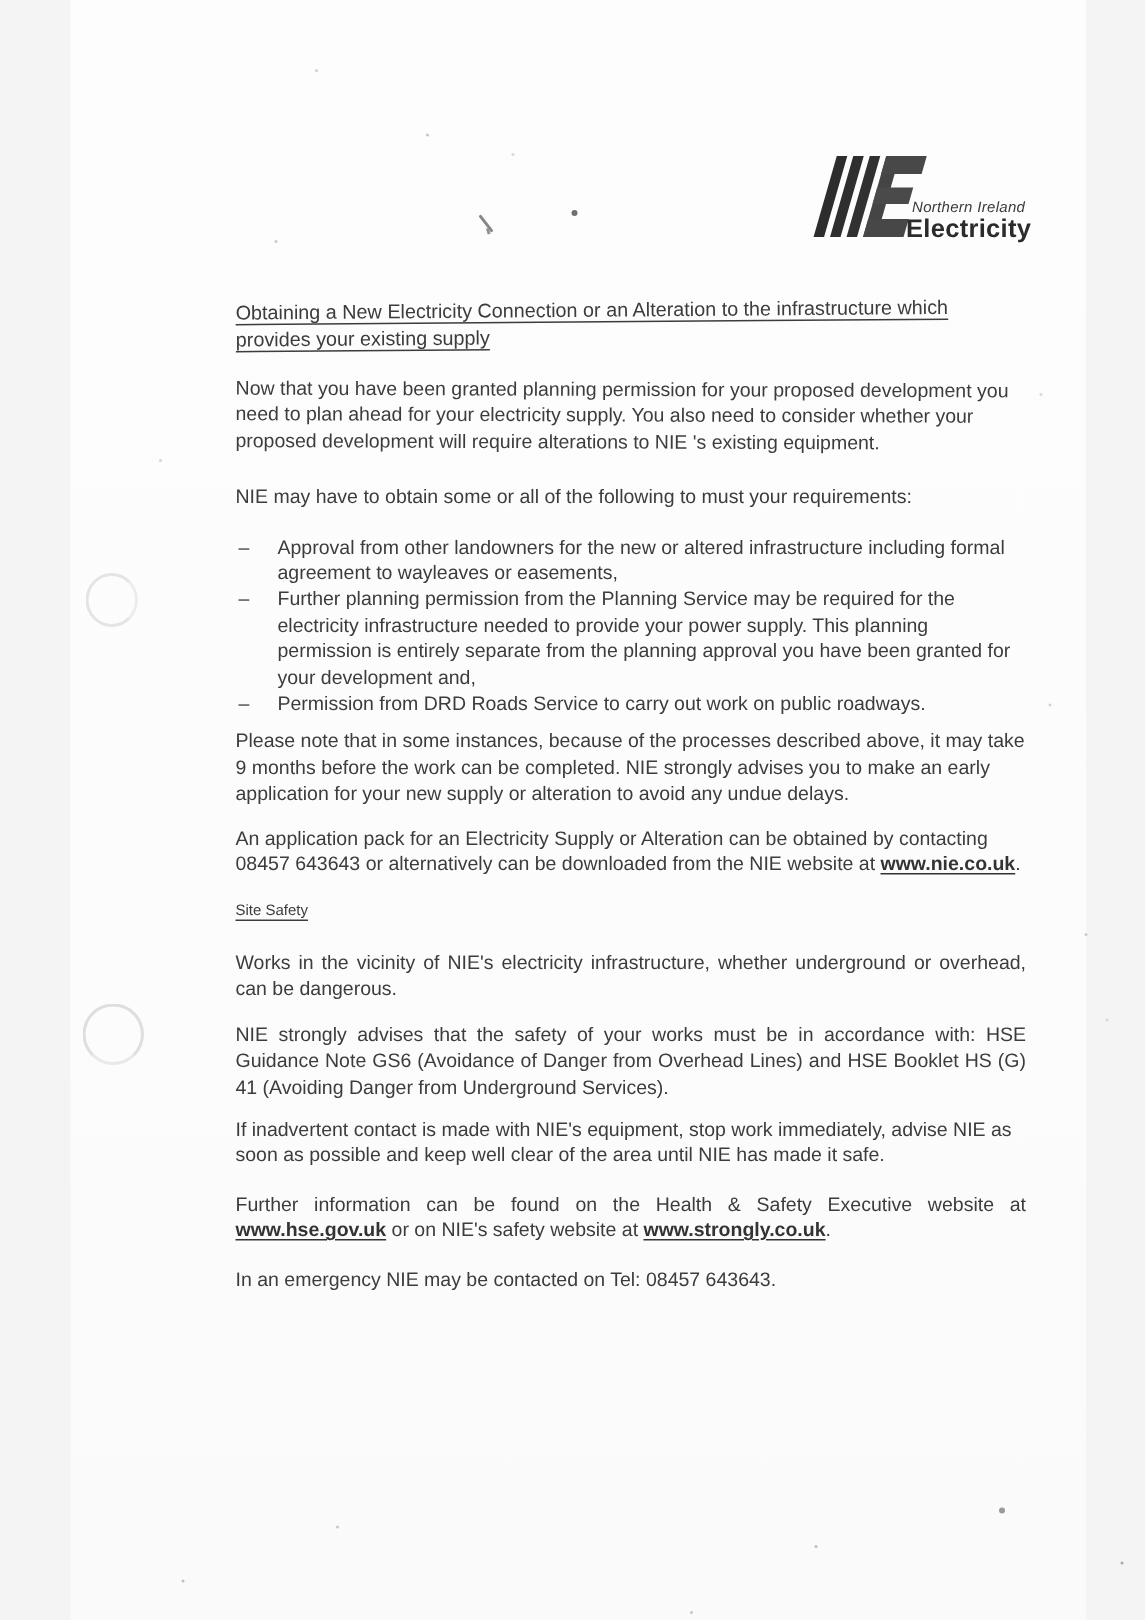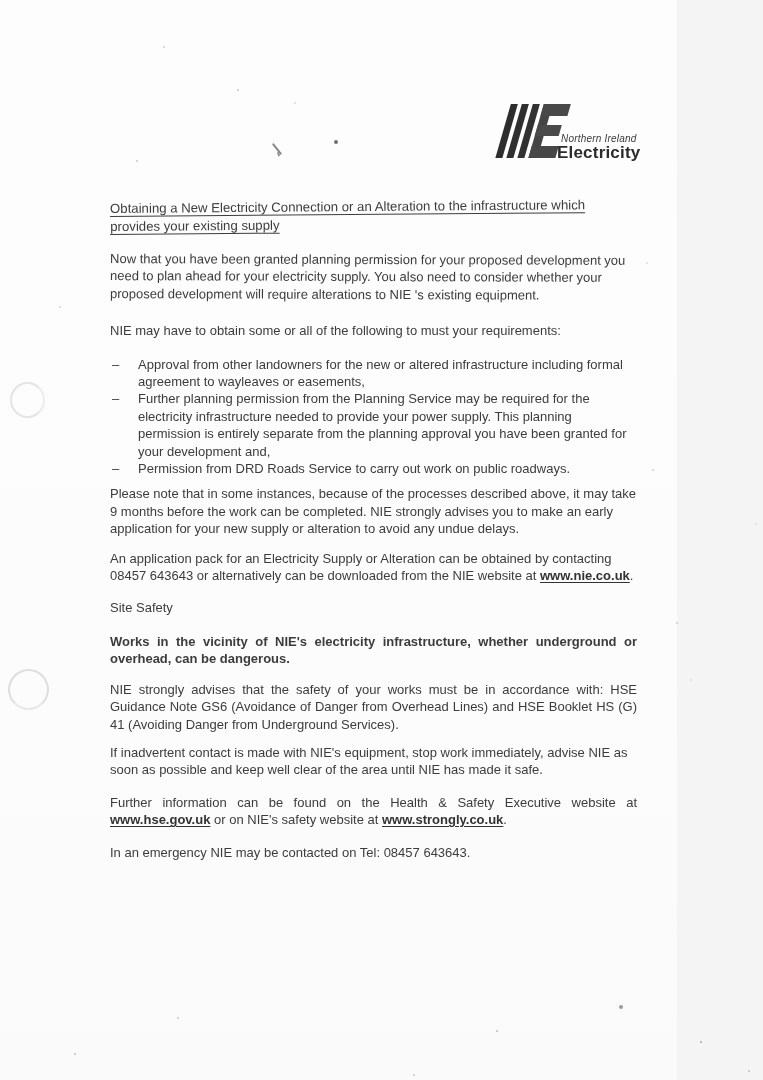--- a/index.html
+++ b/index.html
@@ -5,20 +5,21 @@
   html,body { margin:0; padding:0; }
   body {
     width:763px; height:1080px; overflow:hidden;
     background:#f4f4f4;
     font-family:"Liberation Sans", sans-serif;
   }
   .page {
     position:relative; width:677px; height:1080px;
     background:linear-gradient(180deg,#fdfdfd 0%,#fcfcfc 60%,#fafafa 100%);
     color:#3d3d3d;
+    margin-left:47px;
   }
   
   .punch-ring {
     position:absolute; border-radius:50%;
     border:2px solid #e2e2e2; background:transparent;
   }
   .ring-top { left:10px; top:382px; width:31px; height:32px; border-color:#e4e4e4; border-right-color:#ececec; }
   .ring-bottom { left:8px; top:669px; width:37px; height:37px; border-color:#dedede; border-bottom-color:#e9e9e9; }
   .pen-mark {
     position:absolute; left:276px; top:142px; width:2px; height:14px;
@@ -74,24 +75,24 @@
   }
   .content p { margin:0 0 15px; }
   p.p-intro { margin-bottom:19px; transform:rotate(0.2deg); }
   p.p-req { margin-bottom:16px; }
   .bullet-list { margin:0 0 8px; }
   .bullet { display:flex; }
   .bullet .dash { flex:0 0 26px; padding-left:2px; }
   p.p-note { margin-bottom:12px; }
   p.p-app { margin-bottom:14px; }
   .sub-heading {
-    margin:0 0 17px; font-size:13px; font-weight:400;
-    text-underline-offset:3px;
+    margin:0 0 17px; font-size:10px; font-weight:400;
+    text-decoration:underline; text-underline-offset:3px;
   }
-  p.p-safety1 { margin-bottom:13px; text-align:justify;font-weight:bold; }
+  p.p-safety1 { margin-bottom:13px; text-align:justify; }
   p.p-safety2 { margin-bottom:11px; text-align:justify; }
   p.p-safety3 { margin-bottom:15px; }
   p.p-further { margin-bottom:15px; text-align:justify; }
   p.p-emergency { margin-bottom:0; }
   .doc-link { font-weight:700; text-decoration:underline; text-underline-offset:2px; color:#333; }
 </style>
 </head>
 <body>
 
 <div class="page">

